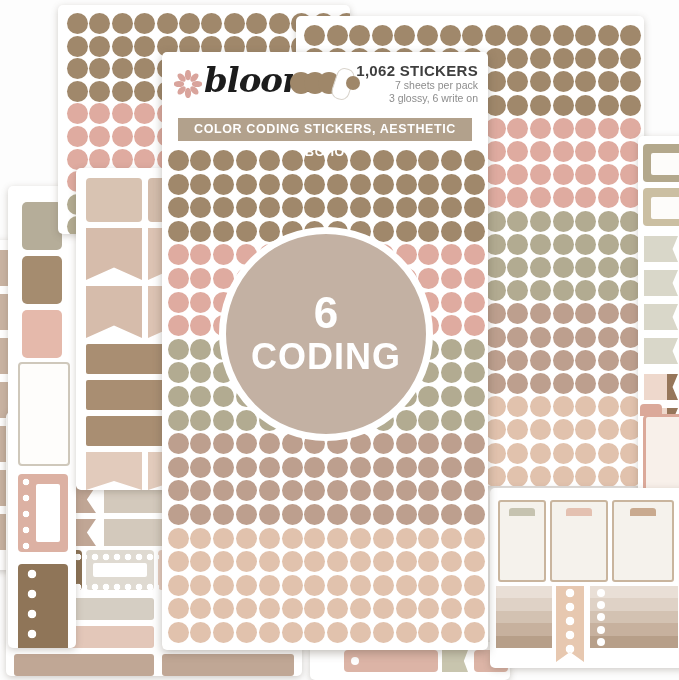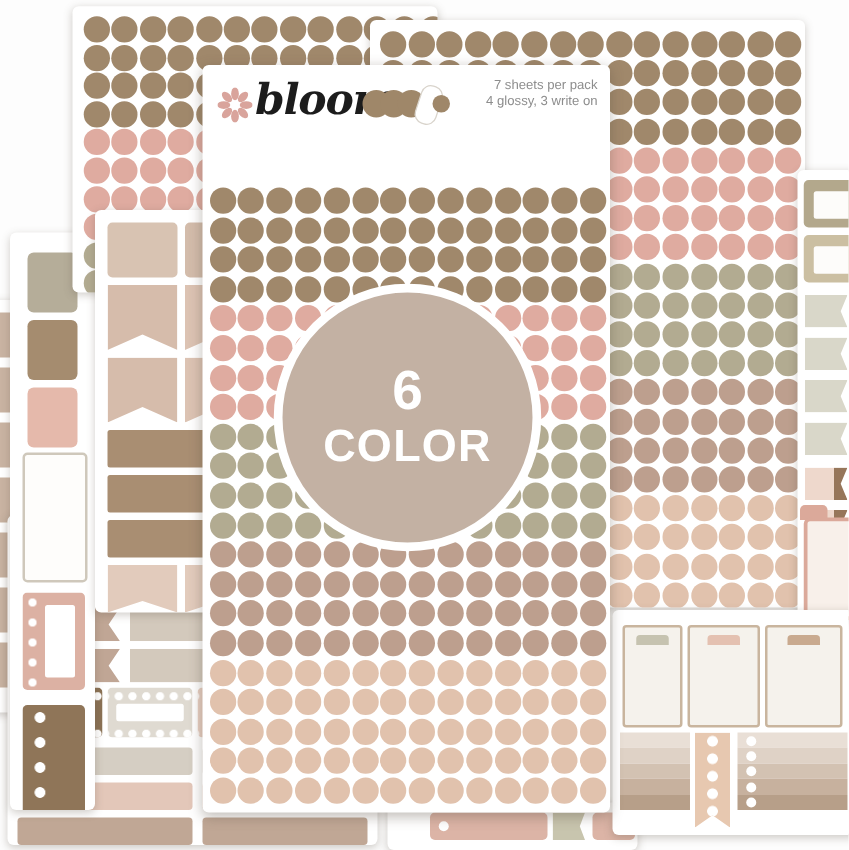--- a/index.html
+++ b/index.html
@@ -961,25 +961,27 @@
       </svg>
       <div id="brand-name">bloom</div>
       <div id="roll">
         <div class="roll-c" style="left:0"></div>
         <div class="roll-c" style="left:14px"></div>
         <div class="roll-c" style="left:28px"></div>
         <div id="roll-wrap"></div>
         <div class="roll-c" style="left:56px;width:14px;height:14px;top:6px"></div>
       </div>
       <div id="header-text">
+        <div id="sticker-count">1,062 STICKERS</div>
         <div class="sub-line">7 sheets per pack</div>
-        <div class="sub-line">4 glossy, 3 write on</div>
+        <div class="sub-line">3 glossy, 6 write on</div>
       </div>
     </div>
 
+    <div id="banner">COLOR CODING STICKERS, AESTHETIC BOHO</div>
 
     <div id="badge">
       <div class="b1">6</div>
-      <div class="bl">COLOR</div>
+      <div class="bl">CODING</div>
     </div>
   </div>
 
 </div>
 
 </body></html>

